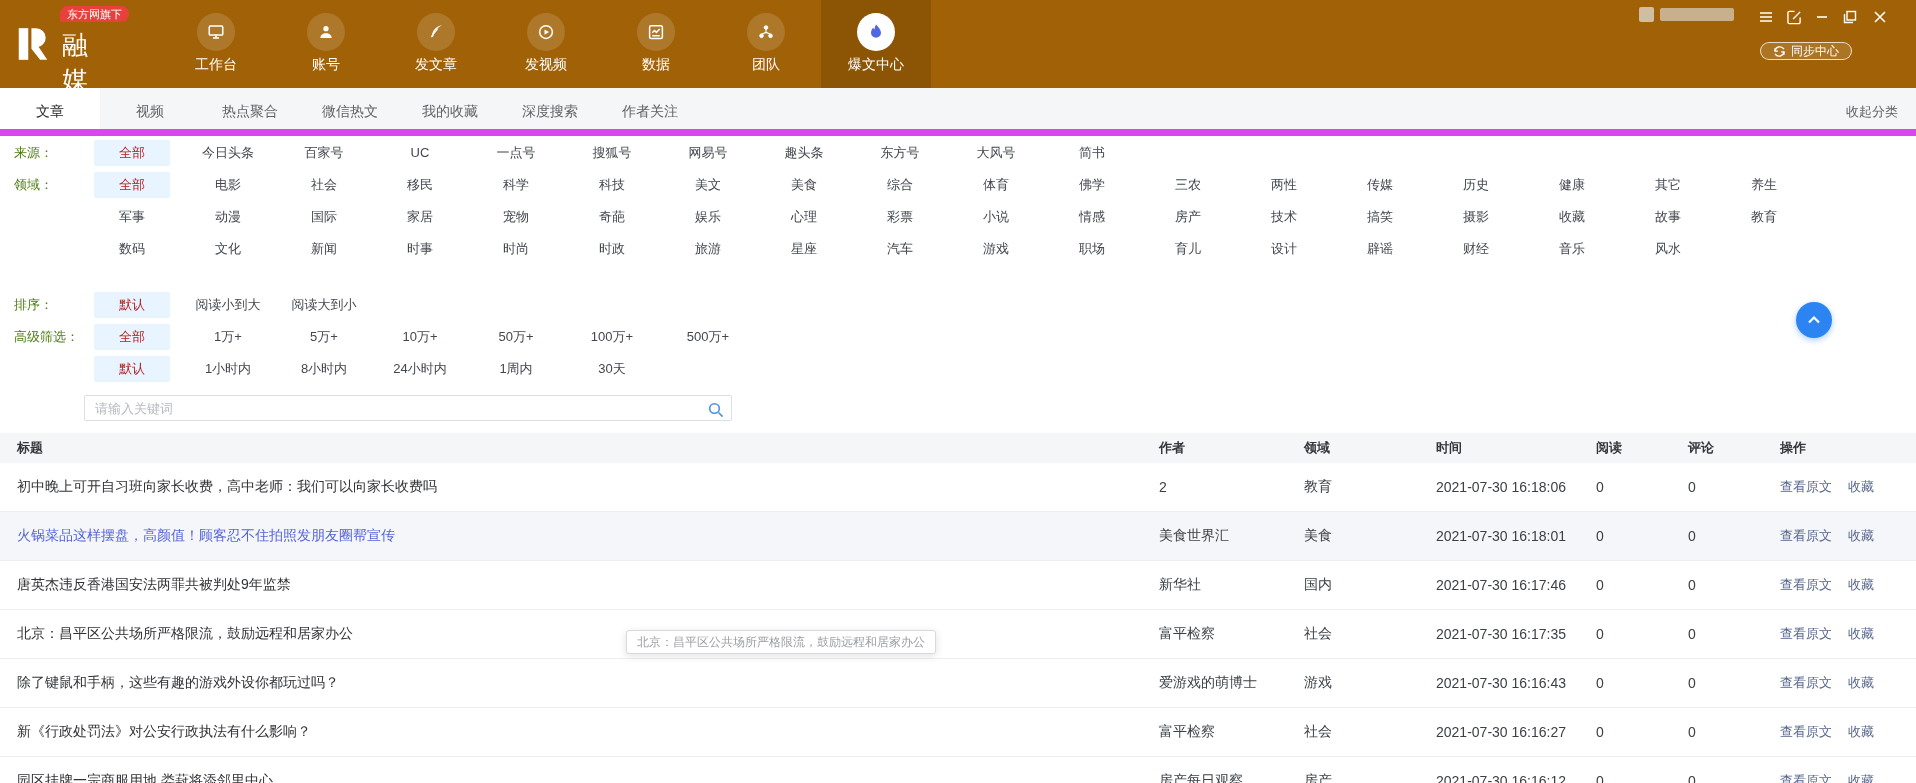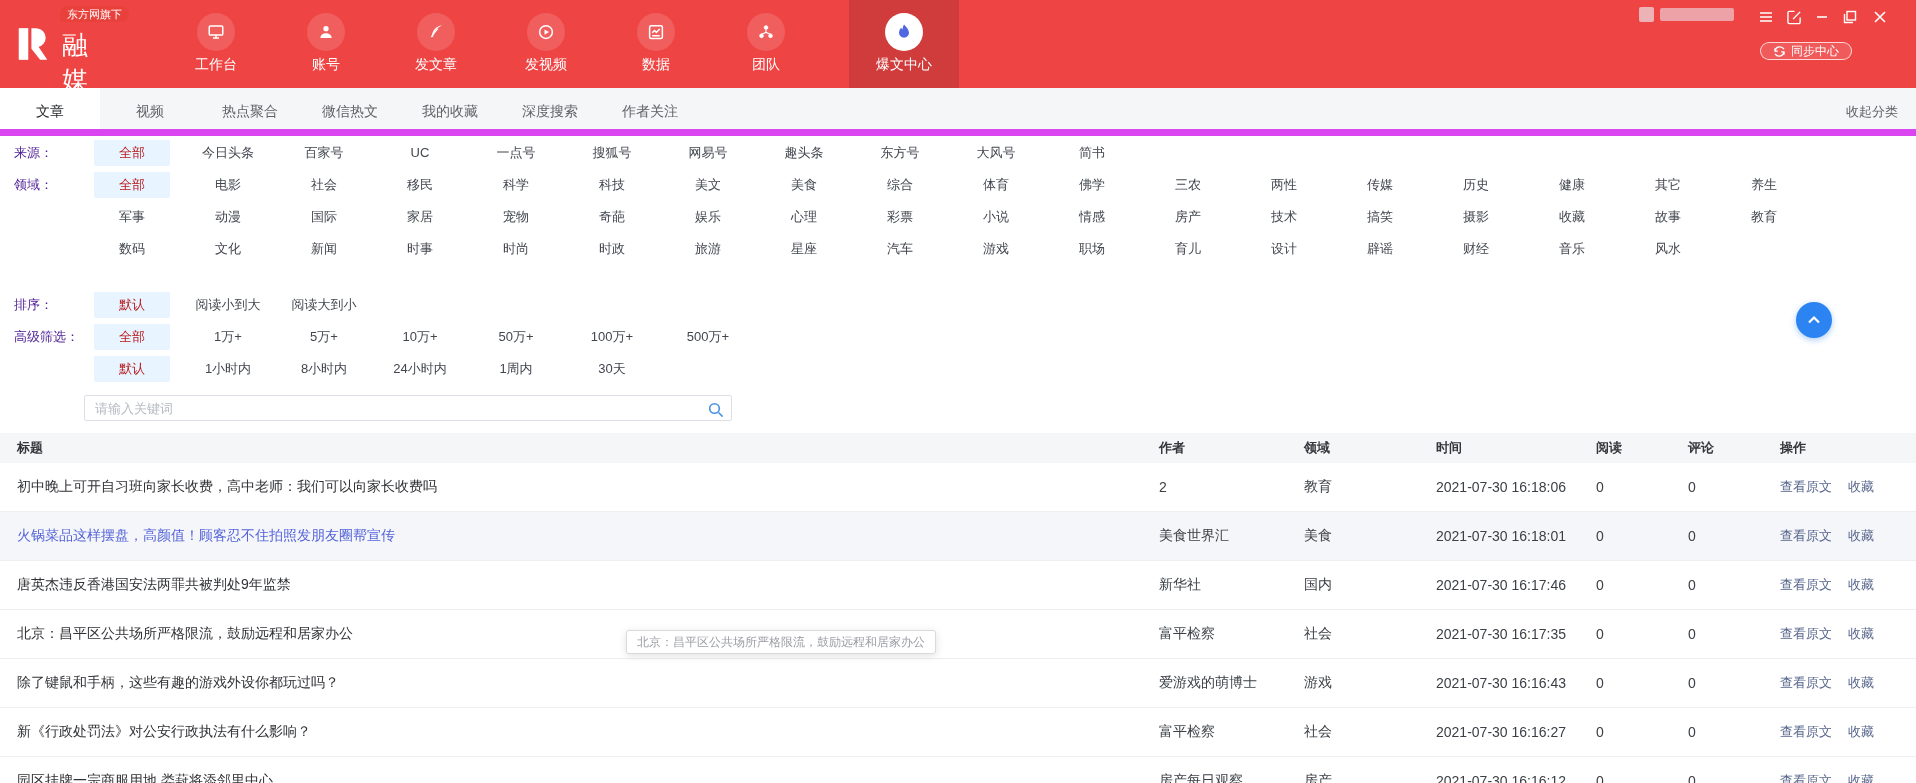--- a/index.html
+++ b/index.html
@@ -1,49 +1,49 @@
 <!DOCTYPE html>
 <html><head>
 <meta charset="utf-8">
 <style>
   * { margin:0; padding:0; box-sizing:border-box; }
   html,body { width:1916px; height:783px; overflow:hidden; }
   body { font-family:"Liberation Sans","DejaVu Sans",sans-serif; background:#fff; color:#303236; }
   .app { position:relative; width:1916px; height:783px; background:#fff; overflow:hidden; }
 
   
-  .topbar { position:relative; height:88px; background:#ef4444;padding-left:37px; }
+  .topbar { position:relative; height:88px; background:#a16207;padding-left:37px; }
   .logo-wrap { position:absolute; left:14px; top:0; height:88px; }
   .logo-mark { position:absolute; left:0; top:25px; width:38px; height:38px; }
   .brand { position:absolute; left:48px; top:28px; font-size:26px; color:#fff; letter-spacing:2px; font-weight:500; }
   .brand-badge { position:absolute; left:46px; top:6px; background:#e8413c; color:#fff; font-size:11px; line-height:16px; padding:0 7px; border-radius:9px 9px 9px 2px; white-space:nowrap; }
   .nav { position:absolute; left:161px; top:0; height:88px; display:flex; }
   .nav-item { width:110px; height:88px; text-align:center; cursor:pointer; }
-  .nav-item.on { background:rgba(0,0,0,.13);margin-left:28px; }
+  .nav-item.on { background:rgba(0,0,0,.13); }
   .nav-ico { width:38px; height:38px; margin:13px auto 0; border-radius:50%; background:rgba(255,255,255,.14); display:flex; align-items:center; justify-content:center; }
   .nav-item.on .nav-ico { background:#fff; }
   .nav-label { margin-top:5px; font-size:14px; color:#fff; }
   .win-zone { position:absolute; right:0; top:0; width:420px; height:88px; }
   .redact-a { position:absolute; right:262px; top:7px; width:15px; height:15px; background:rgba(235,238,245,.65); border-radius:2px; }
   .redact-b { position:absolute; right:182px; top:8px; width:74px; height:13px; background:rgba(235,240,250,.55); border-radius:2px; }
   .winbtn { position:absolute; top:7px; width:20px; height:20px; display:flex; align-items:center; justify-content:center; cursor:pointer; }
   .sync-btn { position:absolute; right:64px; top:42px; height:18px; border:1px solid rgba(255,255,255,.75); background:rgba(255,255,255,.12); border-radius:13px; display:flex; align-items:center; padding:0 12px; color:#fff; font-size:12px; cursor:pointer; }
   .sync-btn svg { margin-right:5px; }
 
   
   .tabbar { position:relative; height:48px; background:#f5f6f7; border-bottom:7px solid #d946ef; display:flex; }
   .tab { width:100px; line-height:47px; text-align:center; font-size:14px; color:#606266; cursor:pointer; }
   .tab.on { background:#fff; color:#26282c; }
   .collapse-link { position:absolute; right:18px; top:0; line-height:47px; font-size:13px; color:#606266; cursor:pointer; }
 
   
   .filters { position:relative; background:#fff; padding-top:1px; }
   .frow { display:flex; align-items:center; height:32px; }
   .frow.sort { margin-top:24px; }
-  .flabel { width:84px; padding-left:14px; font-size:13px; color:#4c1d95; flex:none; }
+  .flabel { width:84px; padding-left:14px; font-size:13px; color:#4d7c0f; flex:none; }
   .chips { display:flex; flex-wrap:nowrap; }
   .chip { width:76px; margin:0 10px; height:26px; line-height:26px; text-align:center; font-size:13px; color:#42464e; border-radius:2px; cursor:pointer; white-space:nowrap; }
   .chip.on { background:#e8f4ff; color:#b91c1c; }
   .search-row { margin-top:6px; height:34px; display:flex; align-items:center; }
   .search-wrap { position:relative; margin-left:84px; width:648px; }
   .search-input { width:100%; height:26px; border:1px solid #dcdfe6; border-radius:2px; padding:0 34px 0 10px; font-size:13px; color:#333; font-family:inherit; outline:none; }
   .search-input::placeholder { color:#b6bac2; }
   .search-ico { position:absolute; right:8px; top:7px; cursor:pointer; }
   .fab-top { position:absolute; left:1796px; top:166px; width:36px; height:36px; border-radius:50%; background:#2c83f2; display:flex; align-items:center; justify-content:center; cursor:pointer; box-shadow:0 2px 6px rgba(44,131,242,.4); }
 

